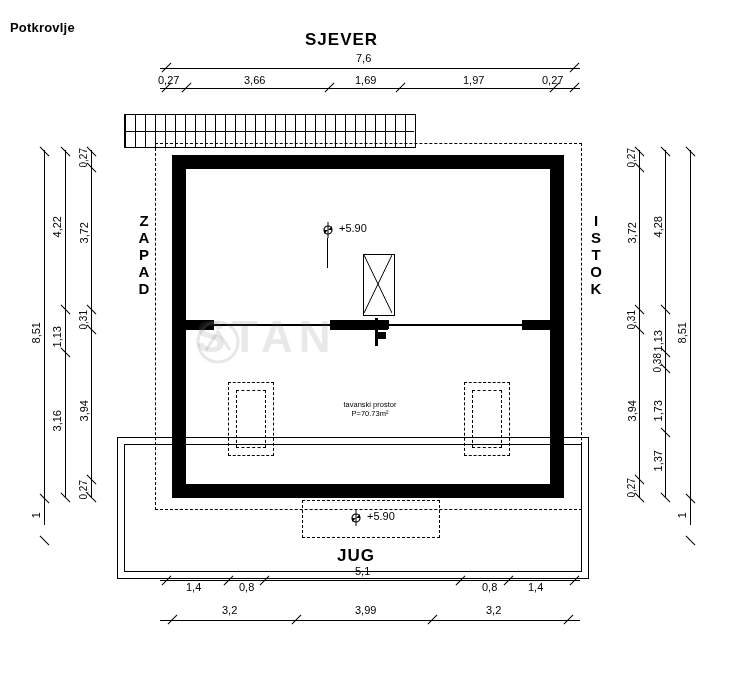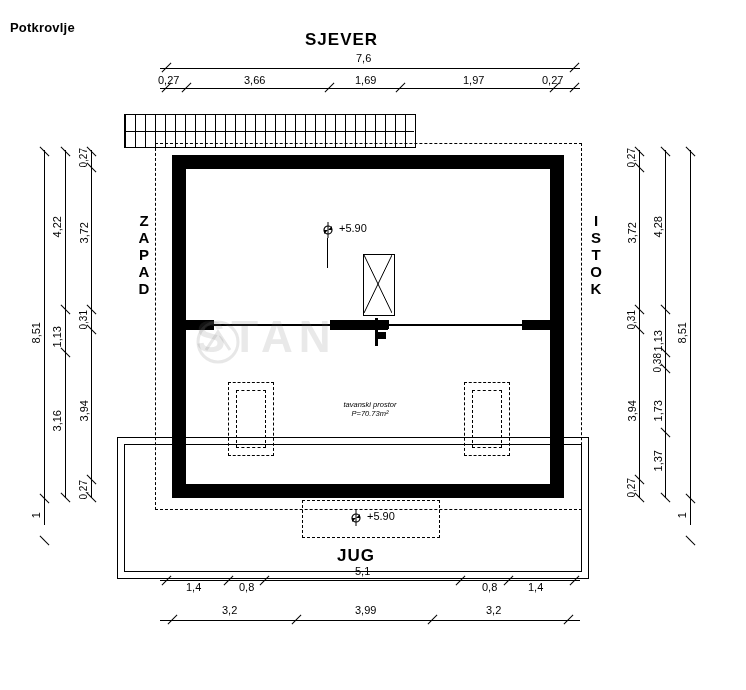--- a/index.html
+++ b/index.html
@@ -13,21 +13,21 @@
   .vert{writing-mode:vertical-rl;transform:rotate(180deg);}
   .line-h{position:absolute;background:#000;height:1px;}
   .line-v{position:absolute;background:#000;width:1px;}
   .tick{position:absolute;background:#000;width:1px;height:13px;transform:rotate(45deg);}
   .tickh{position:absolute;background:#000;height:1px;width:13px;transform:rotate(45deg);}
   .wall{position:absolute;background:#000;}
   .dash{position:absolute;border:1px dashed #000;}
   .thin{position:absolute;border:1px solid #000;}
   .wm{position:absolute;color:rgba(120,120,120,0.16);font-size:44px;font-weight:bold;letter-spacing:6px;}
   .hatchbox{position:absolute;border:1px solid #000;}
-  .small-note{font-size:7.5px;line-height:9px;text-align:center;font-style:italic;}
+  .small-note{font-size:7.5px;line-height:9px;text-align:center;}
 </style>
 </head>
 <body>
 
 <div class="abs ttl" style="left:10px;top:20px;">Potkrovlje</div>
 
 <div class="abs dirlbl" style="left:305px;top:30px;">SJEVER</div>
 
 <div class="abs dim" style="left:356px;top:52px;">7,6</div>
 <div class="line-h" style="left:160px;top:68px;width:420px;"></div>

